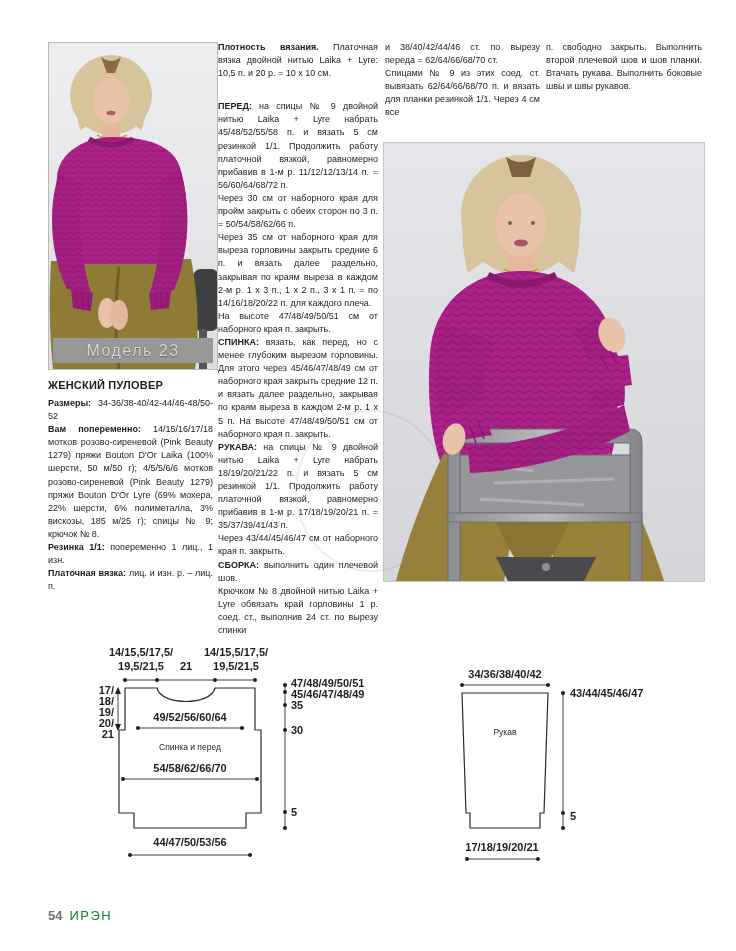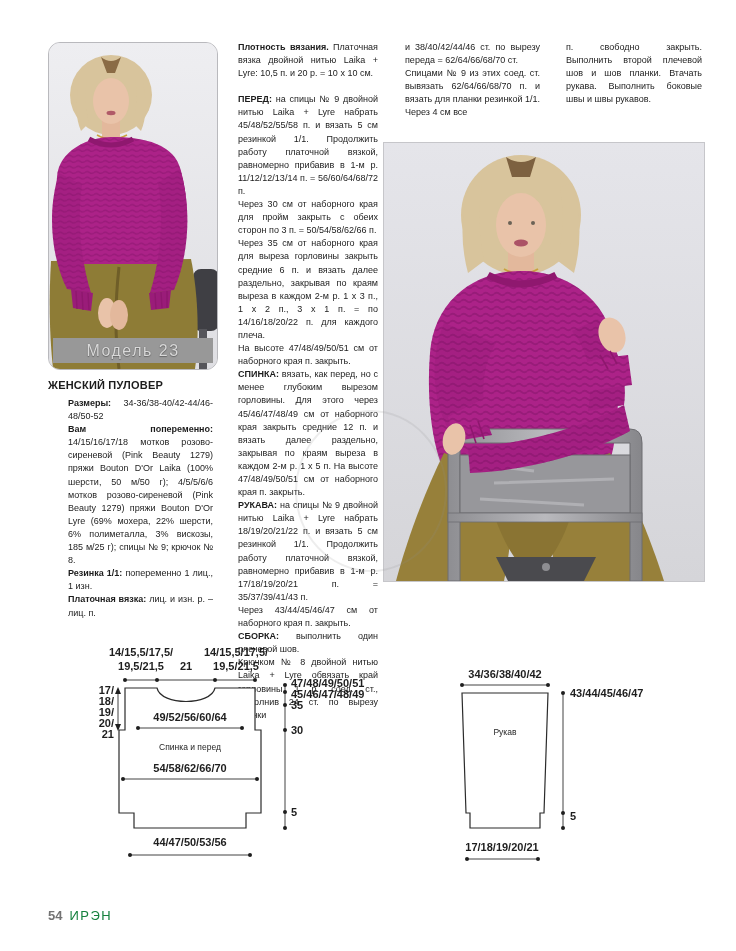--- a/index.html
+++ b/index.html
@@ -2,38 +2,38 @@
 <html><head>
 <meta charset="utf-8">
 <style>
   html,body{margin:0;padding:0;background:#ffffff;}
   .page{
     position:relative;width:736px;height:951px;background:#ffffff;overflow:hidden;
     font-family:"Liberation Sans",sans-serif;color:#1c1c1c;
   }
   
   .photo{position:absolute;border:1px solid #b9b9bd;box-sizing:border-box;overflow:hidden;background:#e7e7ea;}
-  .photo-small{left:48px;top:42px;width:170px;height:328px;border-radius:12px;}
+  .photo-small{left:48px;top:42px;width:170px;height:328px;}
   .photo-large{left:383px;top:142px;width:322px;height:440px;border-color:#c6c6ca;}
   .photo svg{display:block;}
   .caption-bar{
     position:absolute;left:4px;right:4px;bottom:6px;height:25px;
     background:#989898;display:flex;align-items:center;justify-content:center;
     font-size:16px;font-weight:400;letter-spacing:1.5px;color:#d9d9d9;
     text-shadow:0 0 1px #5e5e5e, 0 1px 1px #6a6a6a;
   }
   
   .article-title{position:absolute;left:48px;top:379px;font-size:11px;font-weight:bold;letter-spacing:.2px;}
   .col{position:absolute;font-size:9px;line-height:13.1px;text-align:justify;}
   .col-1{left:48px;top:397px;width:165px;}
   .col-2{left:218px;top:41px;width:160px;}
   .col-3{left:385px;top:41px;width:155px;}
   .col-4{left:546px;top:41px;width:156px;}
-  .para{margin:0;padding-left:20px;}
-  .gap-before{margin-top:13px;}
+  .para{margin:0;}
+  .gap-before{margin-top:20px;}
   .lead{font-weight:bold;}
   
   .watermark{
     position:absolute;left:295px;top:410px;width:148px;height:158px;border-radius:50%;
     border:2px solid rgba(140,140,145,0.16);pointer-events:none;z-index:6;
   }
   
   .diagrams{position:absolute;left:30px;top:630px;width:700px;height:265px;}
   .diagrams text{fill:#1e1e1e;font-family:"Liberation Sans",sans-serif;font-weight:bold;font-size:11px;}
   .diagrams text.small-label{font-weight:normal;font-size:8.5px;}

